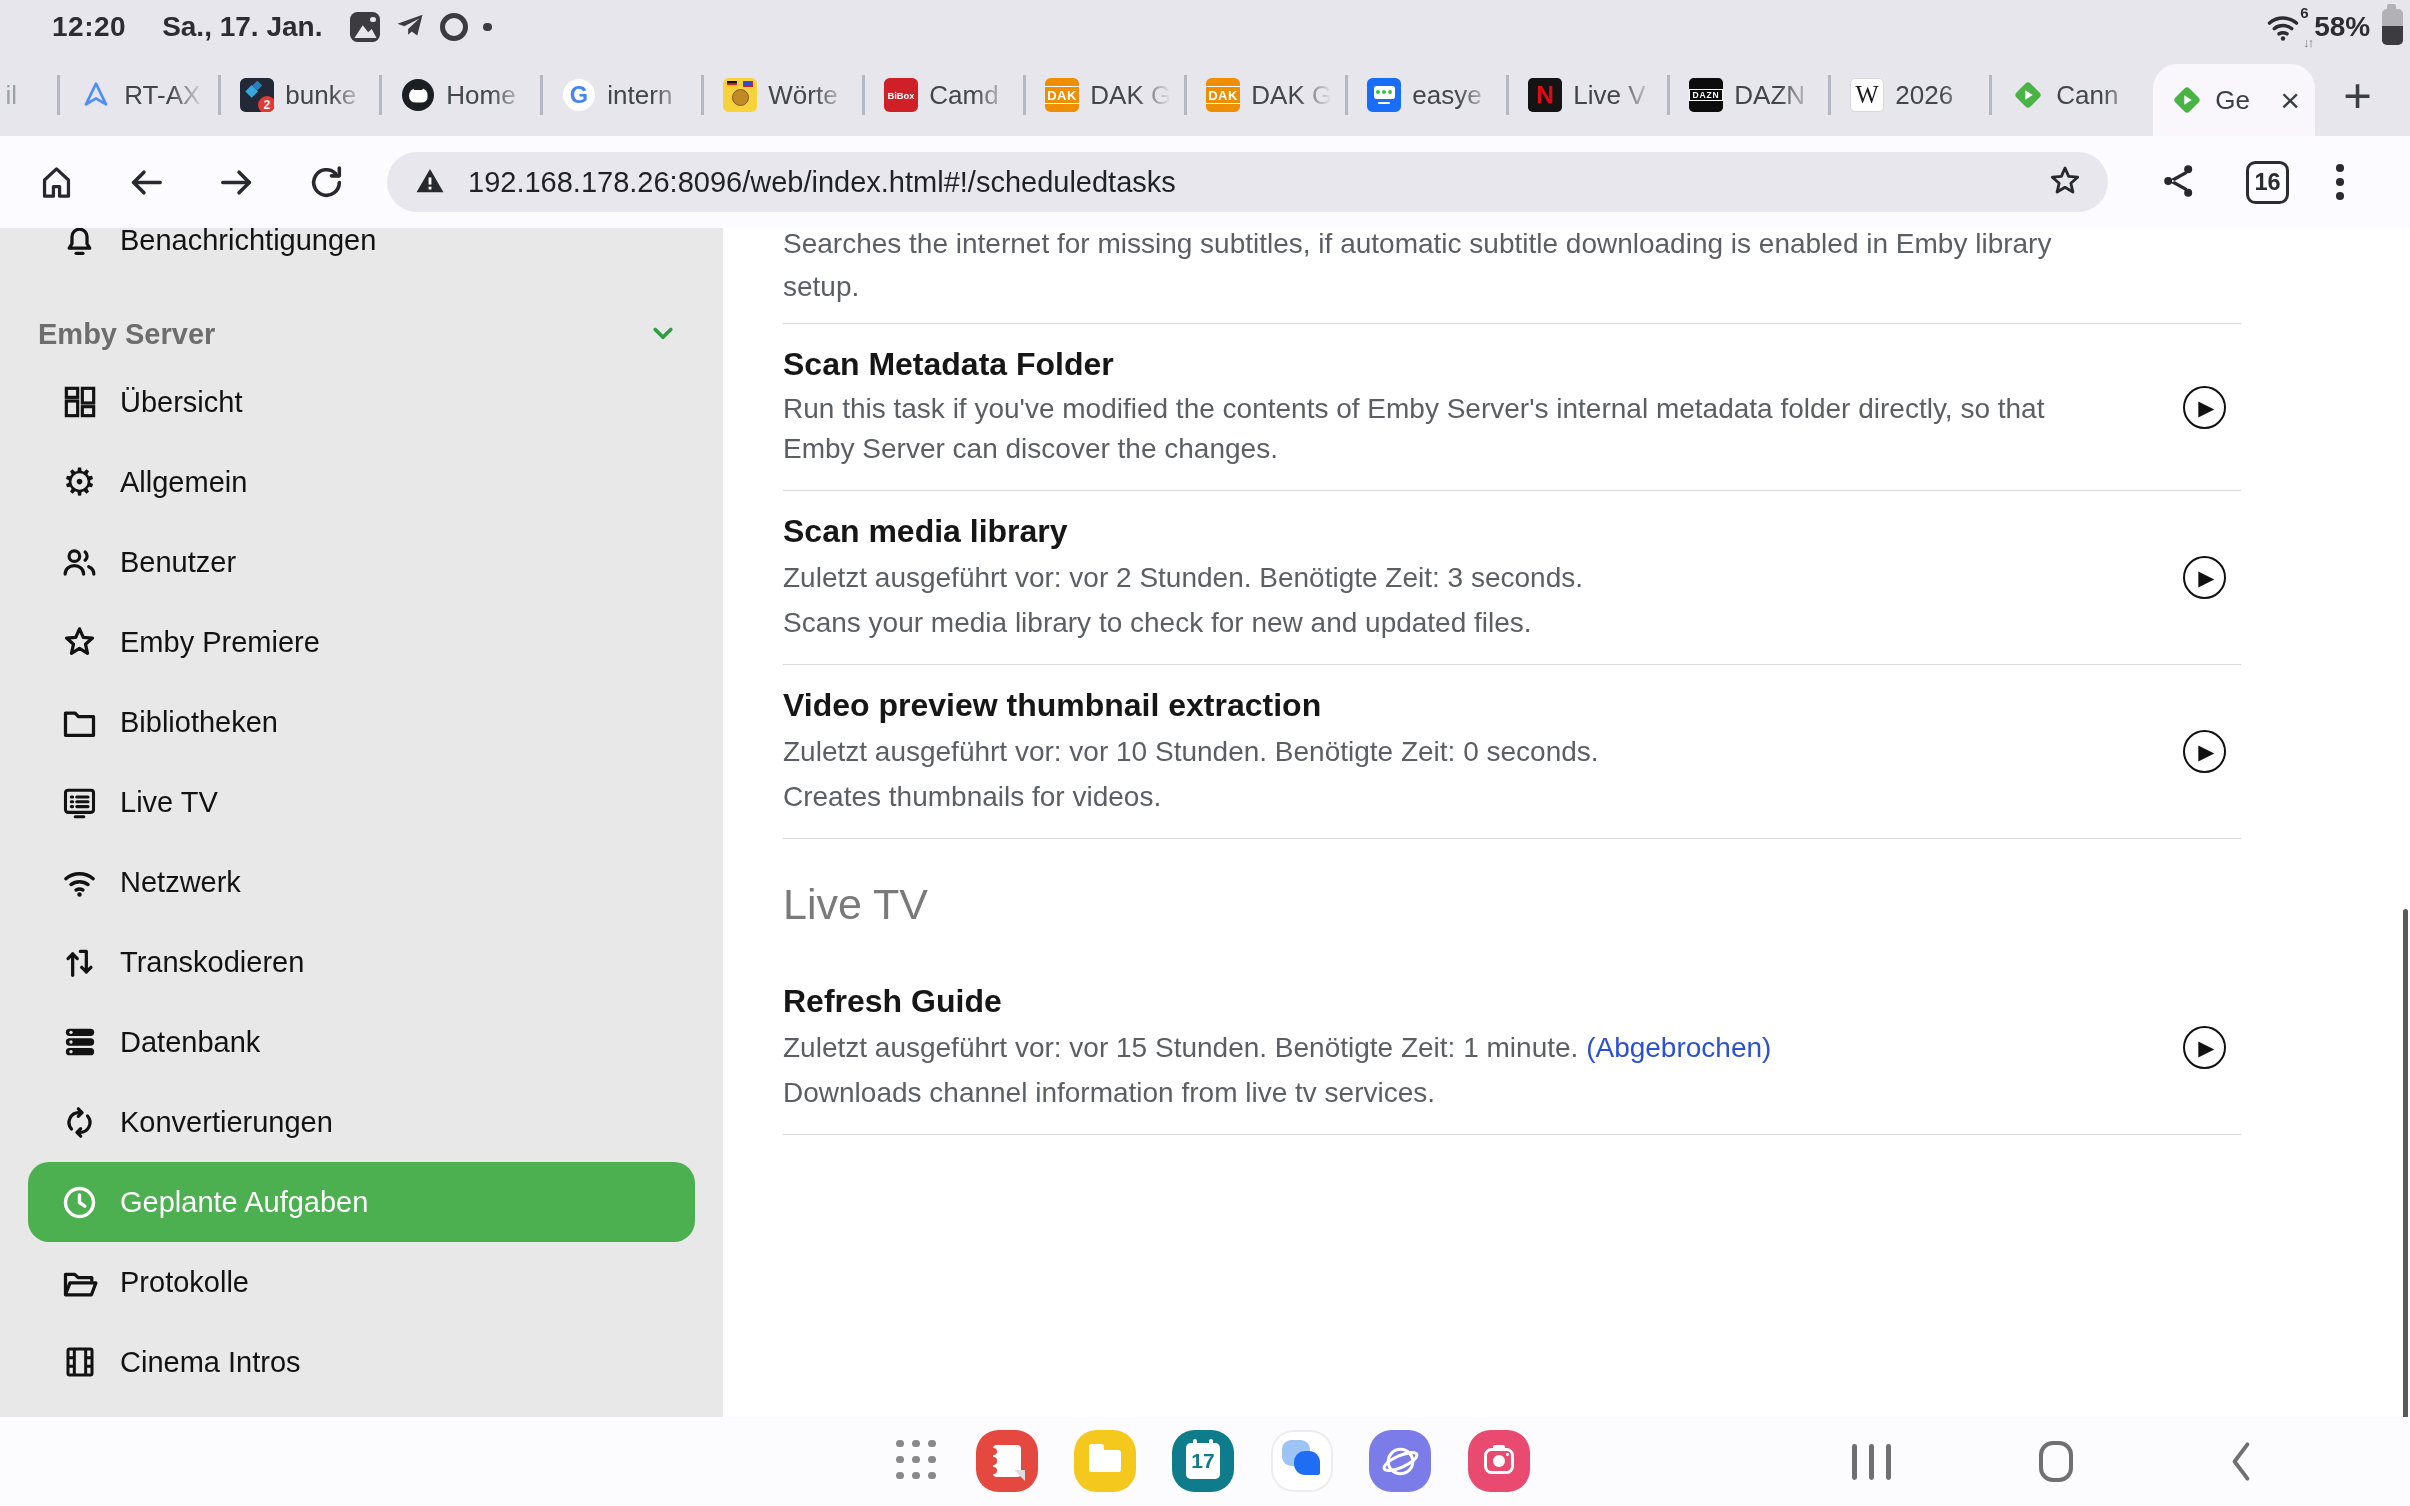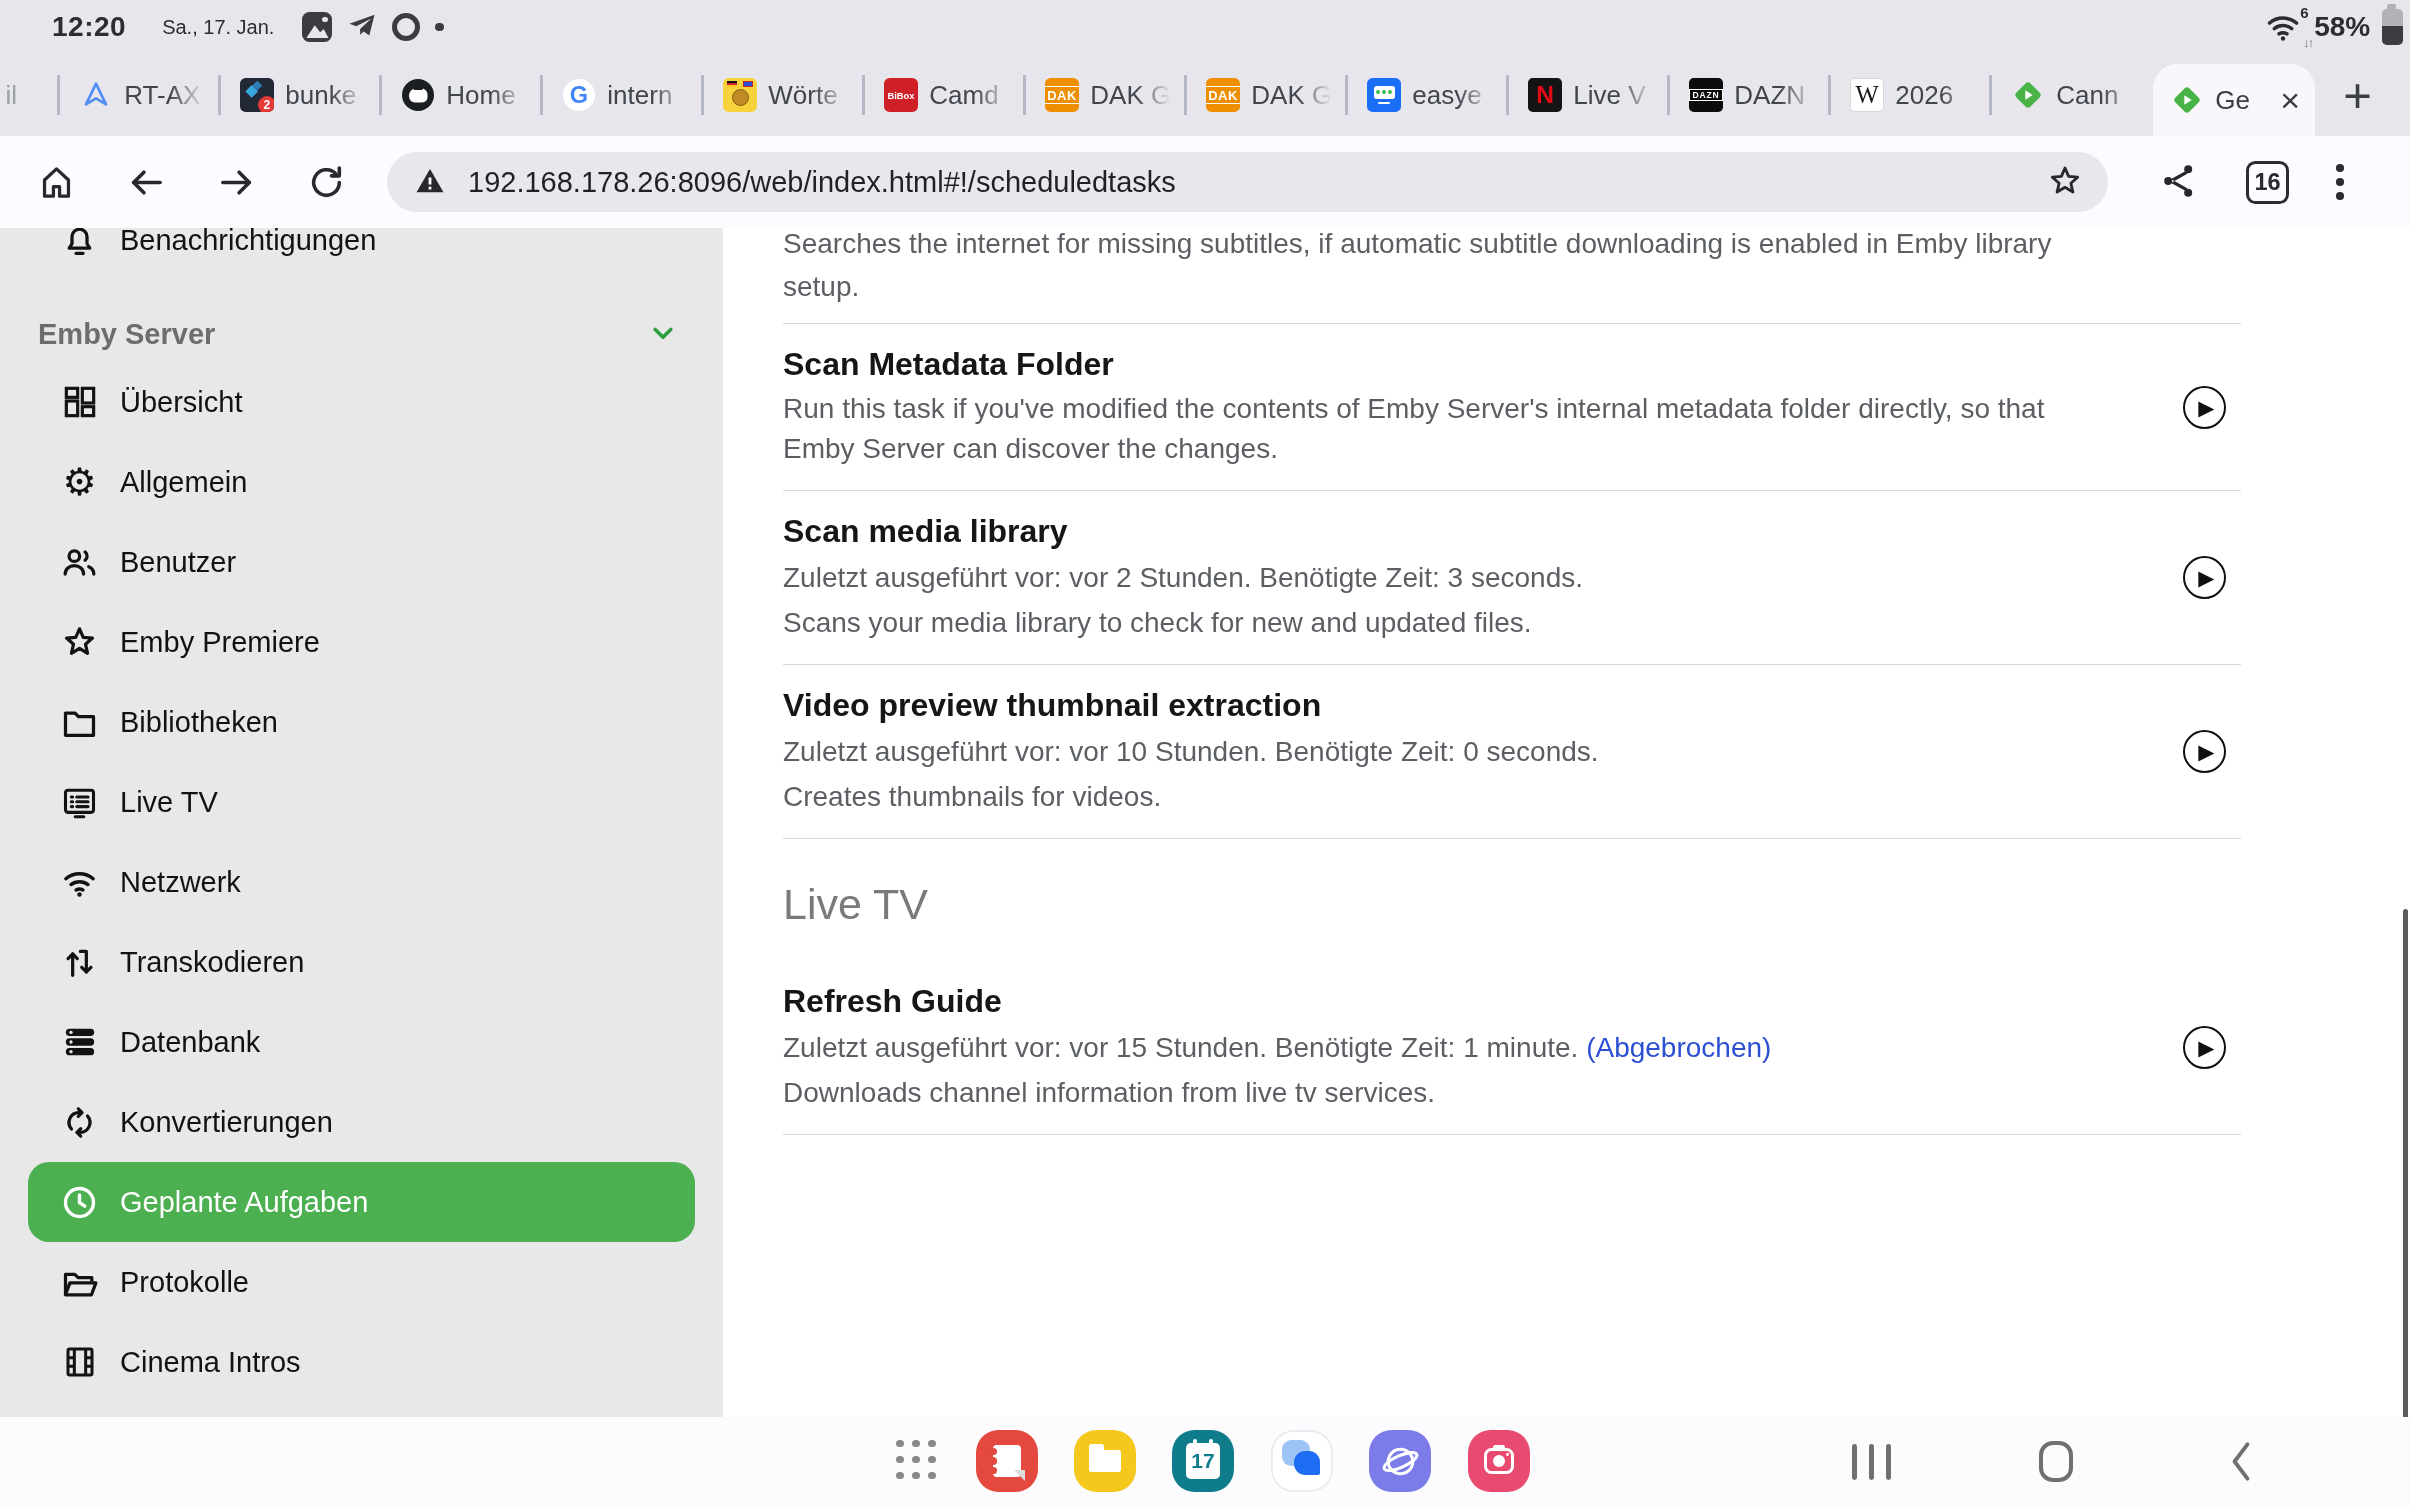--- a/index.html
+++ b/index.html
@@ -4,21 +4,21 @@
 <style>
   * { margin:0; padding:0; box-sizing:border-box; }
   html,body { background:#000; }
   body { font-family:"Liberation Sans", sans-serif; }
   .screen { position:relative; width:2411px; height:1507px; background:#fff; overflow:hidden; }
 
   
   .topbar { position:absolute; left:0; top:0; width:2411px; height:136px; background:#e8e6ed; }
   .status { position:absolute; left:16px; top:0; width:2411px; height:54px; display:flex; align-items:center; }
   .st-time { font-size:28px; font-weight:700; color:#2d2d31; margin-left:36px; letter-spacing:0.5px; }
-  .st-date { font-size:20px; font-weight:400; color:#2d2d31; margin-left:36px; }
+  .st-date { font-size:28px; font-weight:700; color:#2d2d31; margin-left:36px; }
   .st-icons { display:flex; align-items:center; gap:15px; margin-left:28px; }
   .st-right { position:absolute; right:24.5px; top:0; height:54px; display:flex; align-items:center; gap:7.5px; }
   .st-batt-label { font-size:28px; font-weight:700; color:#2d2d31; }
   .gallery-ic { width:30px; height:30px; background:#3c3c40; border-radius:7.5px; position:relative; }
   .gallery-ic i { position:absolute; right:4.7px; top:4.7px; width:5.6px; height:5.6px; border-radius:50%; background:#e8e6ed; }
   .gallery-ic b { position:absolute; left:3.8px; right:3.8px; bottom:3.8px; height:13px;
                   clip-path:polygon(0 100%,38% 0,62% 55%,78% 30%,100% 100%); background:#e8e6ed; }
   .chrome-ic { width:28px; height:28px; border-radius:50%; border:5.6px solid #3c3c40; position:relative; }
   .notif-dot { width:8.5px; height:8.5px; border-radius:50%; background:#3c3c40; }
   .wifi-wrap { position:relative; width:43px; height:38px; }

